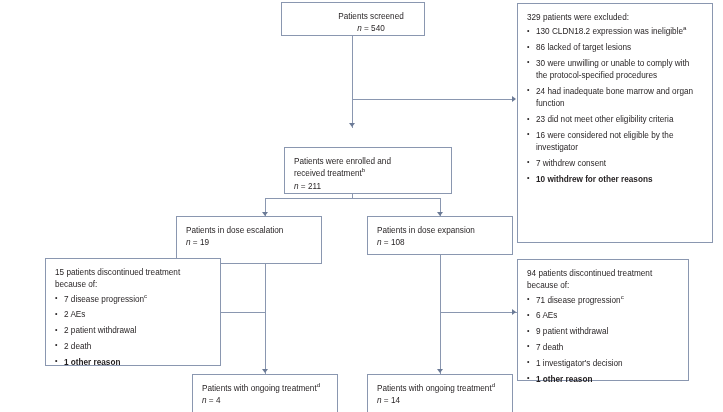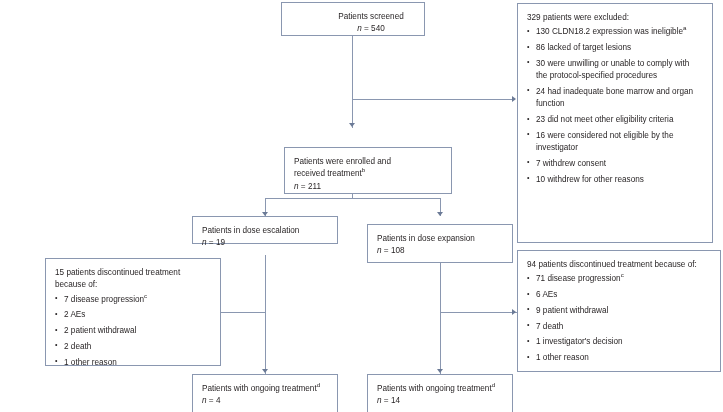--- a/index.html
+++ b/index.html
@@ -53,20 +53,21 @@
     padding: 0;
     list-style: none;
   }
   .listbox li {
     position: relative;
     padding-left: 9px;
     margin-bottom: 3.5px;
   }
   .listbox li:last-child {
     margin-bottom: 0;
+    font-weight: bold;
   }
   .listbox li::before {
     content: "\2022";
     position: absolute;
     left: 0px;
     top: -0.5px;
     font-size: 7px;
     color: #231f20;
   }
   .vline {
@@ -155,48 +156,48 @@
   </div>
 
   <div class="box" style="left:284px; top:128px; width:168px; height:47px;margin-top:19px;">
     <div class="inner">
       <span class="ln">Patients were enrolled and</span>
       <span class="ln"><span>received treatment</span><sup>b</sup></span>
       <span class="ln"><i class="ital">n</i> = 211</span>
     </div>
   </div>
 
-  <div class="box" style="left:192px; top:216px; width:146px; height:28px;">
+  <div class="box" style="left:176px; top:216px; width:146px; height:48px;">
     <div class="inner">
       <span class="ln">Patients in dose escalation</span>
       <span class="ln"><i class="ital">n</i> = 19</span>
     </div>
   </div>
 
-  <div class="box" style="left:367px; top:224px; width:146px; height:39px;">
+  <div class="box" style="left:367px; top:216px; width:146px; height:39px;">
     <div class="inner">
       <span class="ln">Patients in dose expansion</span>
       <span class="ln"><i class="ital">n</i> = 108</span>
     </div>
   </div>
 
   <div class="box listbox" style="left:7px; top:258px; width:176px; height:108px;margin-left:38px;">
     <div class="inner">
       <span class="heading">15 patients discontinued treatment because of:</span>
       <ul>
         <li><span>7 disease progression</span><sup>c</sup></li>
         <li><span>2 AEs</span></li>
         <li><span>2 patient withdrawal</span></li>
         <li><span>2 death</span></li>
         <li><span>1 other reason</span></li>
       </ul>
     </div>
   </div>
 
-  <div class="box listbox" style="left:517px; top:250px; width:204px; height:122px;">
+  <div class="box listbox" style="left:517px; top:259px; width:172px; height:122px;">
     <div class="inner">
       <span class="heading">94 patients discontinued treatment because of:</span>
       <ul>
         <li><span>71 disease progression</span><sup>c</sup></li>
         <li><span>6 AEs</span></li>
         <li><span>9 patient withdrawal</span></li>
         <li><span>7 death</span></li>
         <li><span>1 investigator's decision</span></li>
         <li><span>1 other reason</span></li>
       </ul>

